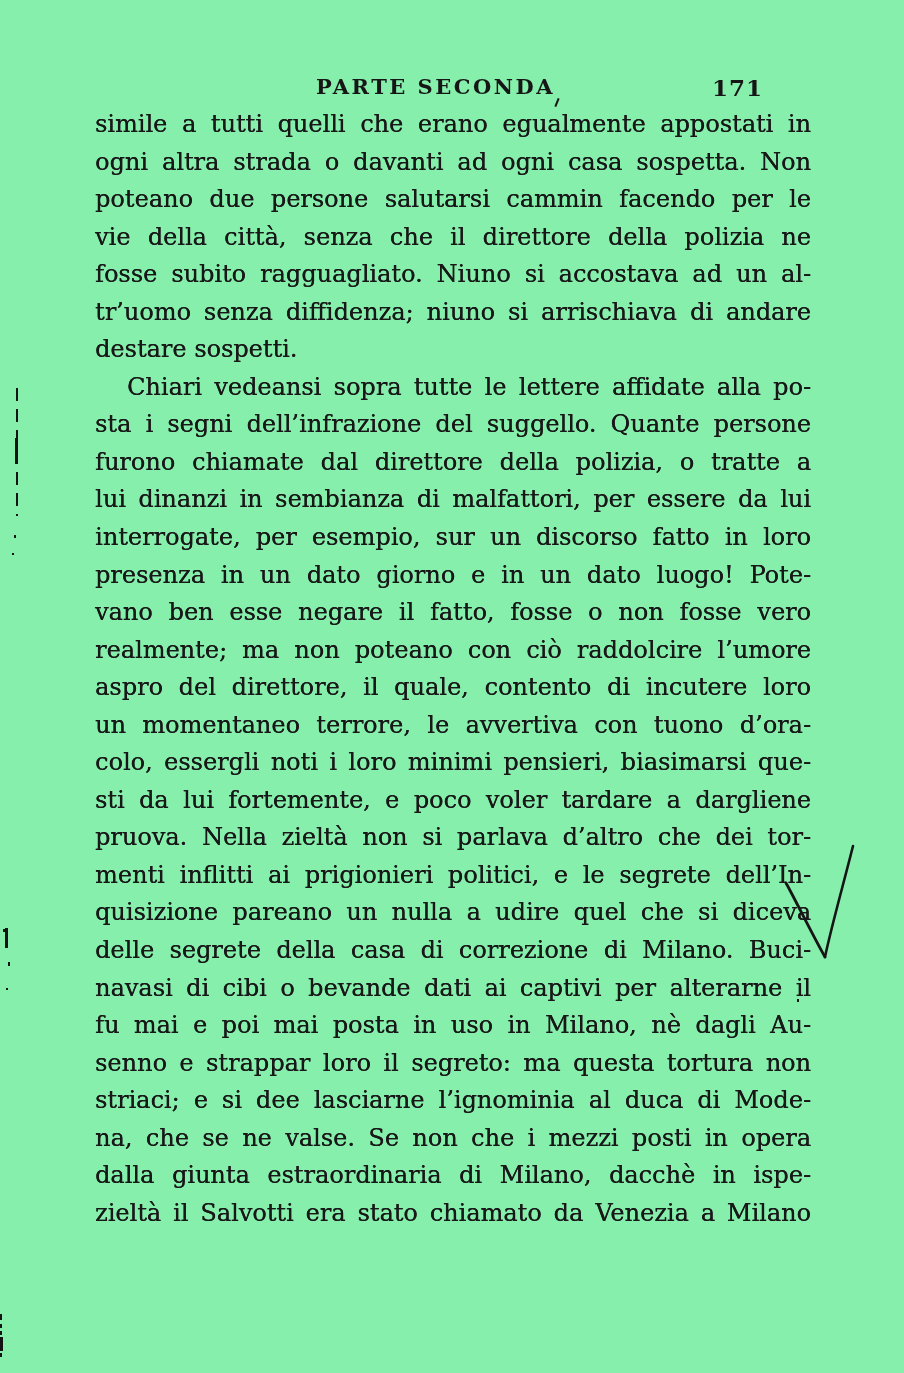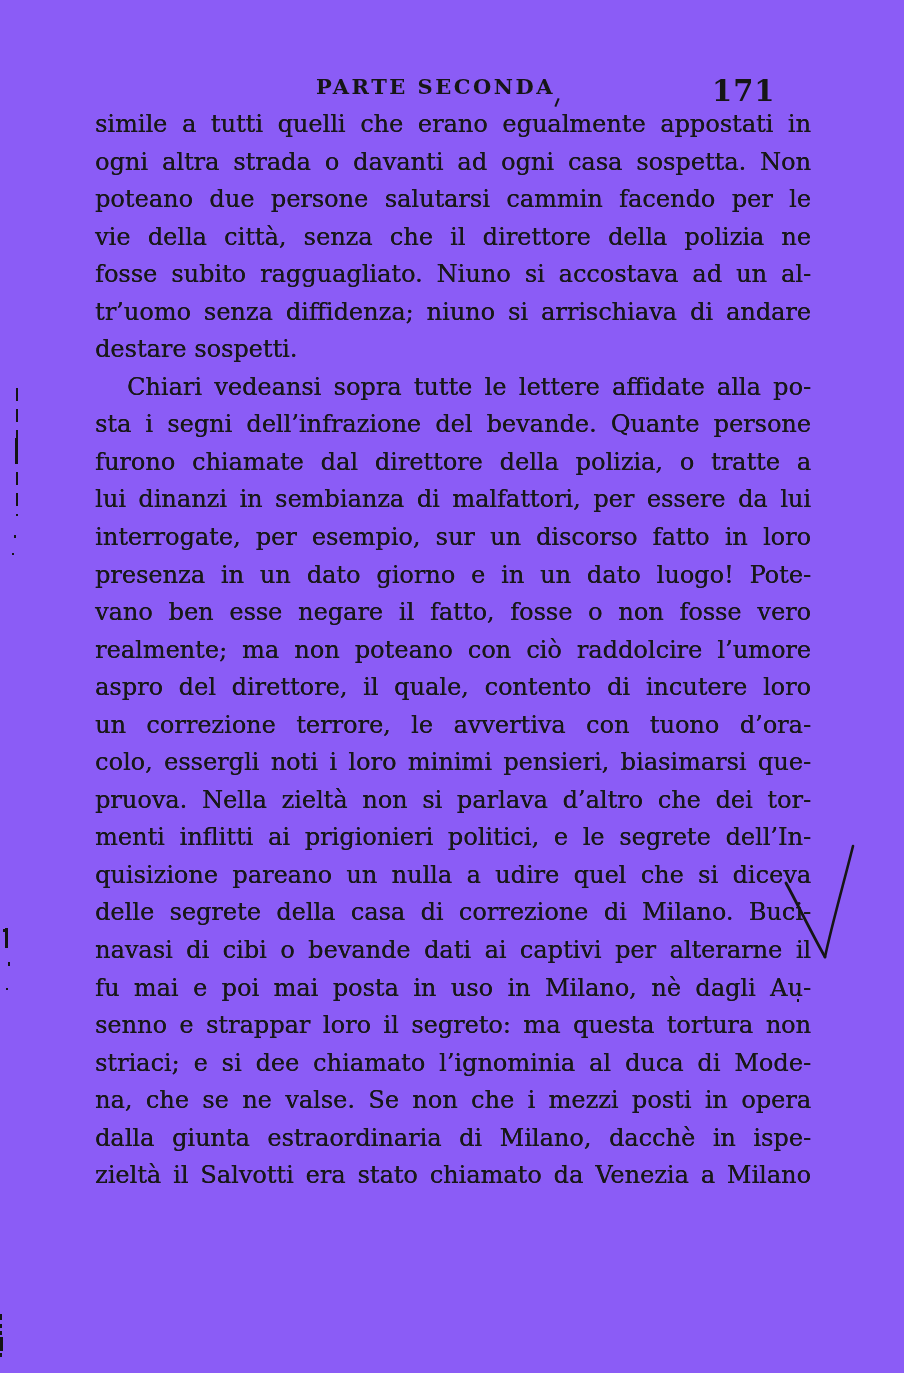--- a/index.html
+++ b/index.html
@@ -1,40 +1,40 @@
 <!DOCTYPE html>
 <html><head>
 <meta charset="utf-8">
 <style>
   html, body { margin: 0; padding: 0; background: #ffffff; }
   .page {
     position: relative;
     width: 904px;
     height: 1373px;
-    background: #8b5cf6;
+    background: #86efac;
     overflow: hidden;
     font-family: "DejaVu Serif", "Liberation Serif", serif;
     color: #181818;
   }
   
   .running-head {
     position: absolute;
     top: 74px;
     left: 316px;
     font-size: 21px;
     font-weight: bold;
     letter-spacing: 2.5px;
     color: #161616;
     white-space: nowrap;
   }
   .page-number {
     position: absolute;
     top: 74px;
     left: 712px;
-    font-size: 29px;
+    font-size: 23px;
     font-weight: bold;
     letter-spacing: 1px;
     color: #161616;
   }
   
   .body-text {
     position: absolute;
     top: 106px;
     left: 95px;
     width: 716px;
@@ -81,38 +81,39 @@
 
   <div class="body-text">
     <div class="line">simile a tutti quelli che erano egualmente appostati in</div>
     <div class="line">ogni altra strada o davanti ad ogni casa sospetta. Non</div>
     <div class="line">poteano due persone salutarsi cammin facendo per le</div>
     <div class="line">vie della città, senza che il direttore della polizia ne</div>
     <div class="line">fosse subito ragguagliato. Niuno si accostava ad un al-</div>
     <div class="line">tr’uomo senza diffidenza; niuno si arrischiava di andare</div>
     <div class="line flush">destare sospetti.</div>
     <div class="line indent">Chiari vedeansi sopra tutte le lettere affidate alla po-</div>
-    <div class="line">sta i segni dell’infrazione del bevande. Quante persone</div>
+    <div class="line">sta i segni dell’infrazione del suggello. Quante persone</div>
     <div class="line">furono chiamate dal direttore della polizia, o tratte a</div>
     <div class="line">lui dinanzi in sembianza di malfattori, per essere da lui</div>
     <div class="line">interrogate, per esempio, sur un discorso fatto in loro</div>
     <div class="line">presenza in un dato giorno e in un dato luogo! Pote-</div>
     <div class="line">vano ben esse negare il fatto, fosse o non fosse vero</div>
     <div class="line">realmente; ma non poteano con ciò raddolcire l’umore</div>
     <div class="line">aspro del direttore, il quale, contento di incutere loro</div>
-    <div class="line">un correzione terrore, le avvertiva con tuono d’ora-</div>
+    <div class="line">un momentaneo terrore, le avvertiva con tuono d’ora-</div>
     <div class="line">colo, essergli noti i loro minimi pensieri, biasimarsi que-</div>
+    <div class="line">sti da lui fortemente, e poco voler tardare a dargliene</div>
     <div class="line">pruova. Nella zieltà non si parlava d’altro che dei tor-</div>
     <div class="line">menti inflitti ai prigionieri politici, e le segrete dell’In-</div>
     <div class="line">quisizione pareano un nulla a udire quel che si diceva</div>
     <div class="line">delle segrete della casa di correzione di Milano. Buci-</div>
     <div class="line">navasi di cibi o bevande dati ai captivi per alterarne il</div>
     <div class="line">fu mai e poi mai posta in uso in Milano, nè dagli Au-</div>
     <div class="line">senno e strappar loro il segreto: ma questa tortura non</div>
-    <div class="line">striaci; e si dee chiamato l’ignominia al duca di Mode-</div>
+    <div class="line">striaci; e si dee lasciarne l’ignominia al duca di Mode-</div>
     <div class="line">na, che se ne valse. Se non che i mezzi posti in opera</div>
     <div class="line">dalla giunta estraordinaria di Milano, dacchè in ispe-</div>
     <div class="line">zieltà il Salvotti era stato chiamato da Venezia a Milano</div>
   </div>
 
   <svg class="check-mark-svg" viewBox="0 0 84 128">
     <path d="M8,45 C18,63 34,96 47,119" fill="none" stroke="#161616" stroke-width="2.8" stroke-linecap="round"></path>
     <path d="M47,119 C53,90 66,44 75,8" fill="none" stroke="#161616" stroke-width="2.6" stroke-linecap="round"></path>
   </svg>
   <div class="speck" style="left:797px; top:999px; width:2px; height:3px;"></div>

